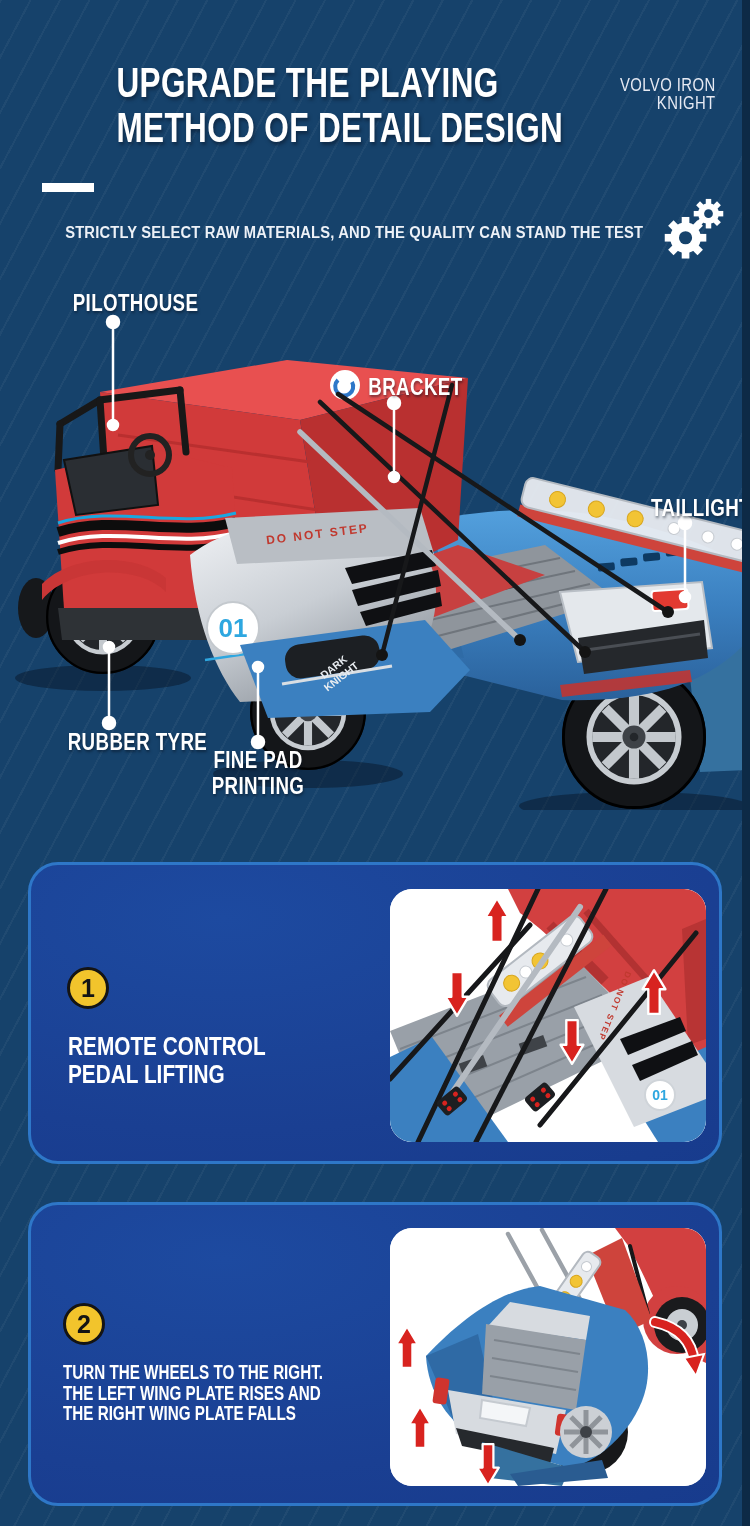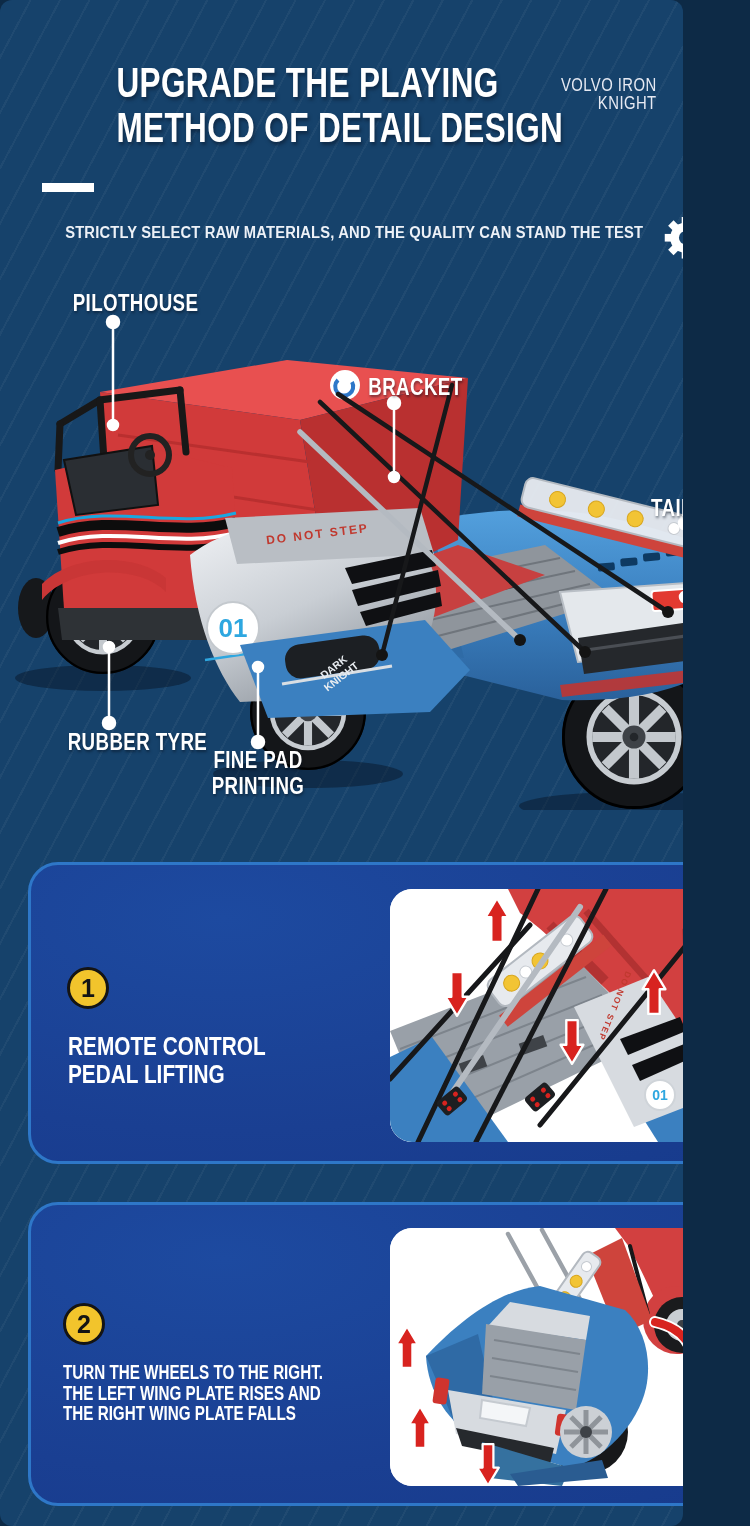--- a/index.html
+++ b/index.html
@@ -1,19 +1,19 @@
 <!DOCTYPE html>
 <html><head>
 <meta charset="utf-8">
 <style>
   html,body{margin:0;padding:0;background:#0d2a46;}
-  .page{position:relative;width:683px;height:1526px;overflow:hidden;
+  .page{position:relative;width:742px;height:1526px;overflow:hidden;
     font-family:"Liberation Sans",sans-serif;
     background:#16426B;
-    background-image:repeating-linear-gradient(118deg,rgba(255,255,255,0.045) 0px,rgba(255,255,255,0.045) 2px,transparent 2px,transparent 26px);border-radius:12px;}
+    background-image:repeating-linear-gradient(118deg,rgba(255,255,255,0.045) 0px,rgba(255,255,255,0.045) 2px,transparent 2px,transparent 26px);}
   .abs{position:absolute;}
   .cond{transform-origin:left top;display:block;}
   
   .title{left:42px;top:60px;color:#ffffff;font-weight:800;font-size:42px;line-height:45px;
     letter-spacing:.5px;transform:scaleX(.75);text-shadow:2px 3px 4px rgba(8,20,38,.5);white-space:nowrap;}
   .brand{right:26px;top:77px;color:#e7eaf3;font-size:17.5px;line-height:17.5px;font-weight:500;
     text-align:right;transform:scaleX(.85);transform-origin:right top;letter-spacing:.5px;white-space:nowrap;}
   .dash{left:42px;top:183px;width:52px;height:9px;background:#ffffff;}
   .subtitle{left:40px;top:224px;color:#edf1f7;font-size:16px;font-weight:600;letter-spacing:.2px;
     transform:scaleX(.92);white-space:nowrap;}

